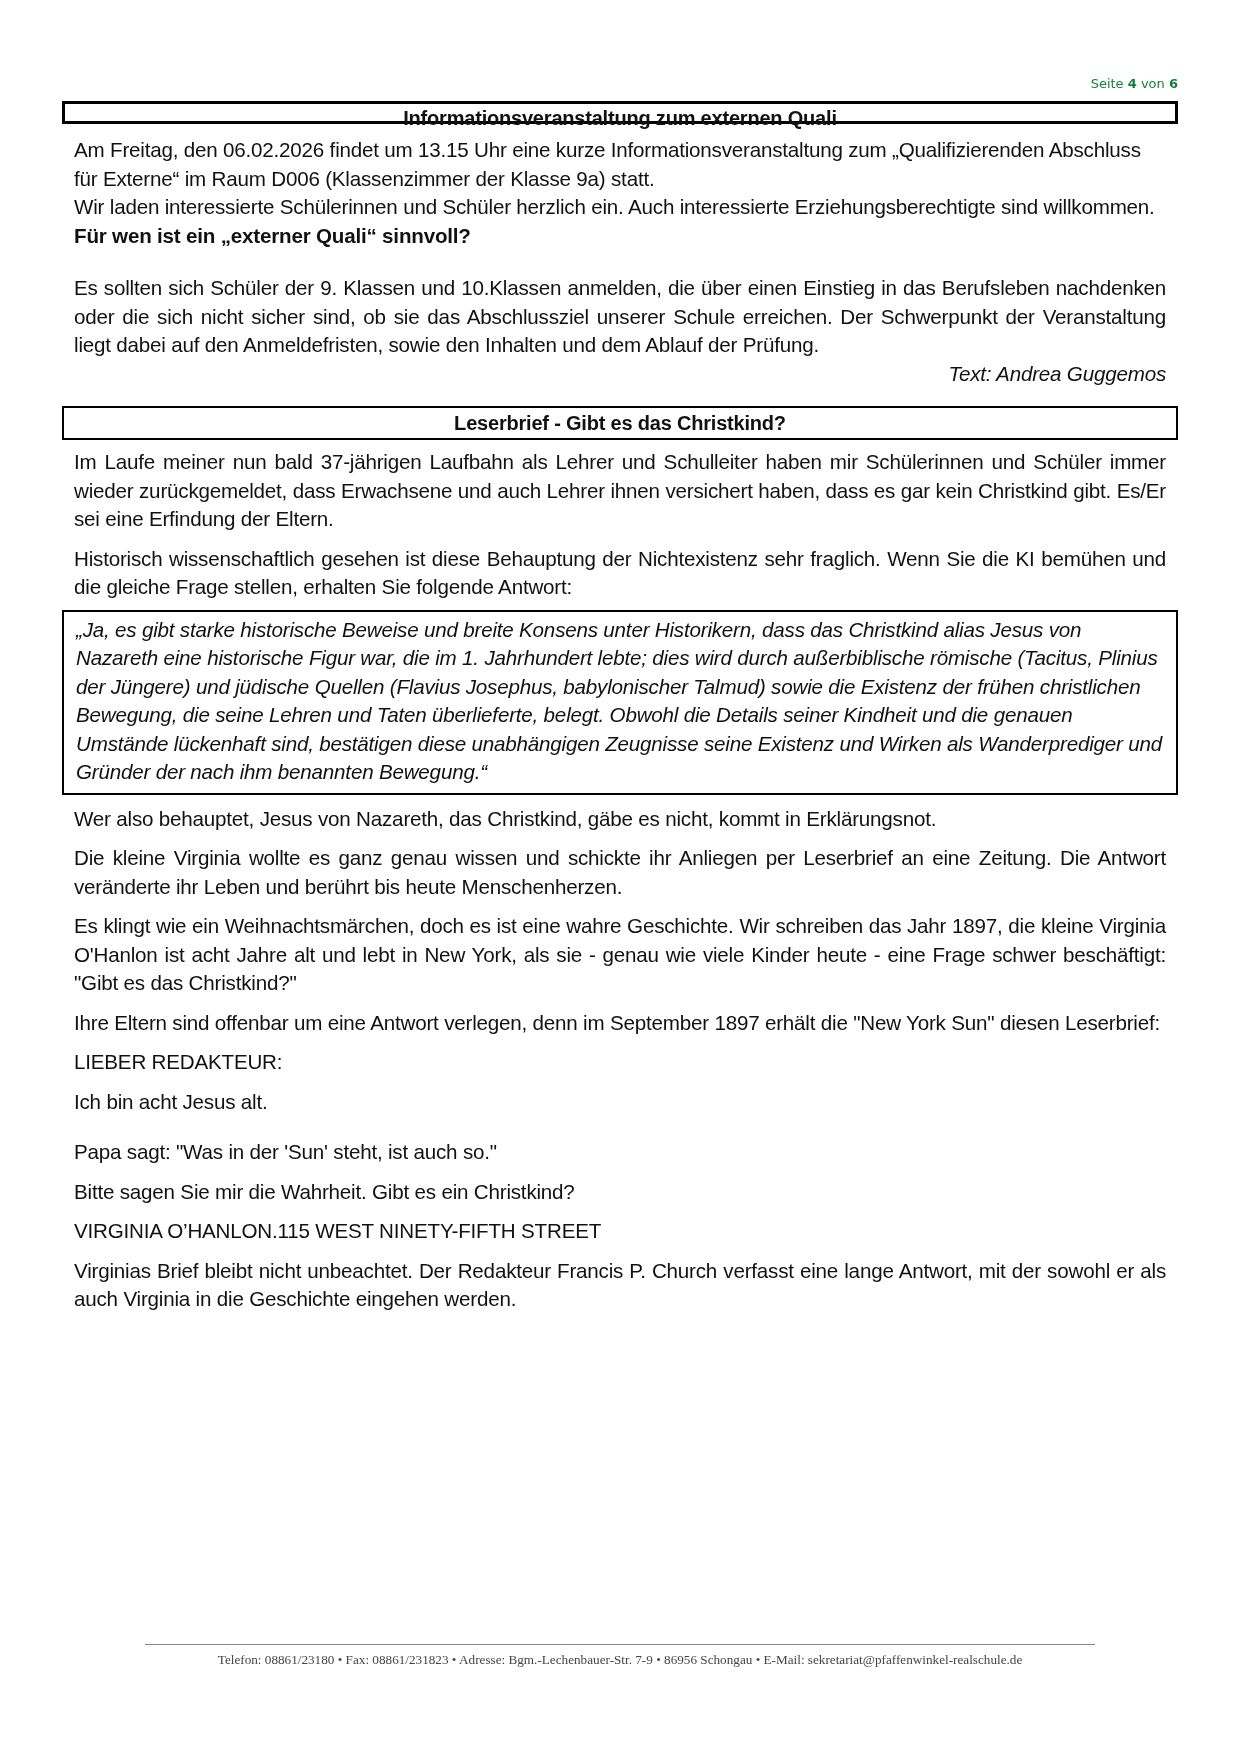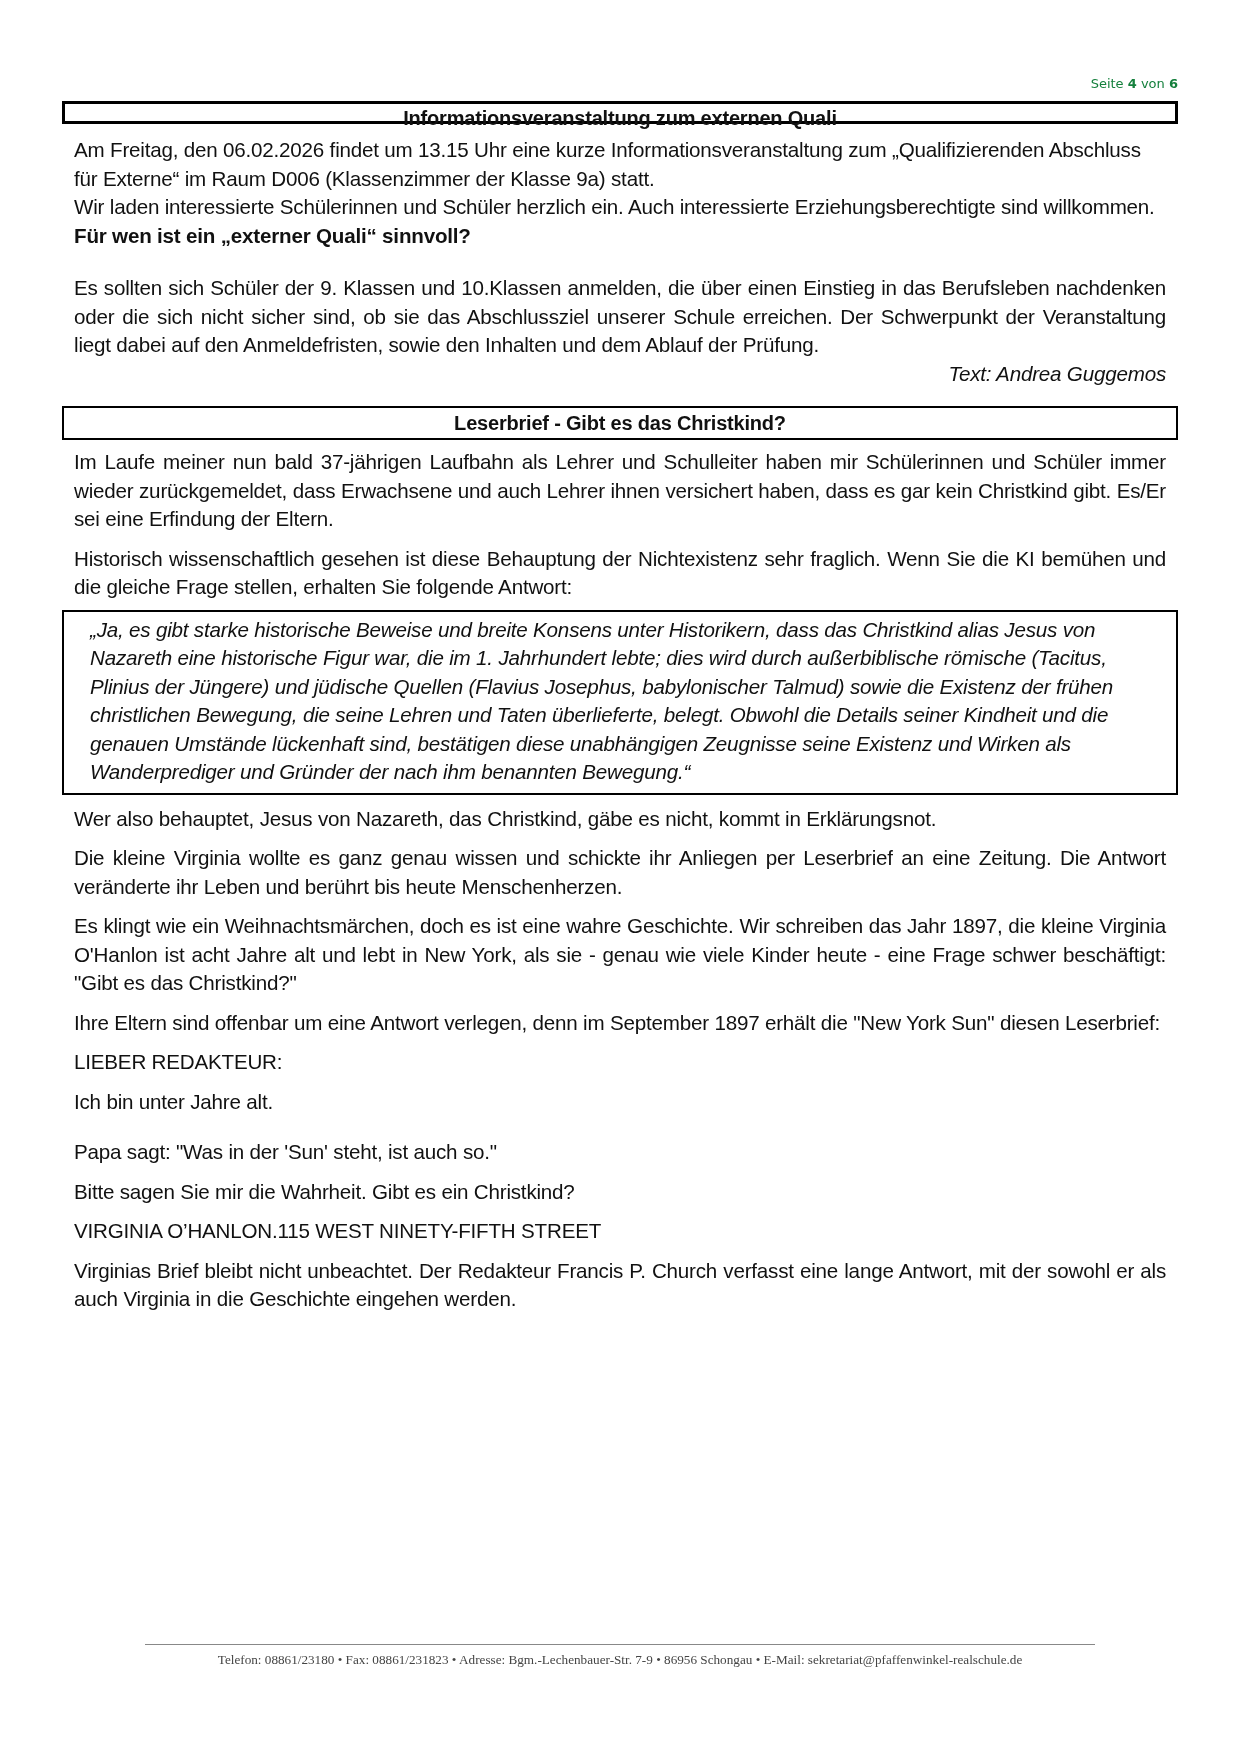--- a/index.html
+++ b/index.html
@@ -4,21 +4,21 @@
   <style>
     html, body { margin: 0; padding: 0; background: #ffffff; }
     body { width: 1240px; height: 1754px; position: relative; overflow: hidden; color: #111; }
     .page-num { position: absolute; top: 76px; right: 62px; font-family: "DejaVu Sans", sans-serif; font-size: 13px; color: #15803d; }
     .page-num b { font-weight: bold; }
     .content { position: absolute; left: 62px; top: 0; width: 1116px; font-family: "Liberation Sans", sans-serif; font-size: 20.6px; line-height: 28.5px; letter-spacing: -0.2px; }
     .heading-box { border: 3px solid #000; box-sizing: border-box; height: 23px; text-align: center; font-weight: bold; font-size: 20px; line-height: 29px; }
     p { margin: 0; padding: 0 12px; text-align: justify; }
     .right { text-align: right; font-style: italic; }
     .bold { font-weight: bold; }
-    .quote-box { border: 2px solid #000; box-sizing: border-box; padding: 4px 10px 6px 26px; font-style: italic; }
+    .quote-box { border: 2px solid #000; box-sizing: border-box; padding: 4px 10px 6px 12px; font-style: italic; }
     .quote-box p { padding: 0; text-align: left; }
     .footer { position: absolute; left: 145px; width: 950px; top: 1644px; border-top: 1px solid #888; text-align: center; font-family: Liberation Serif, serif; font-size: 13.2px; line-height: 17px; color: #444; padding-top: 6px; }
   </style>
 </head>
 <body>
 
 <div class="page-num"><span>Seite</span> <b>4</b> <span>von</span> <b>6</b></div>
 
 <div class="content">
   <div style="height:101px"></div>
@@ -45,21 +45,21 @@
   <p>Wer also behauptet, Jesus von Nazareth, das Christkind, gäbe es nicht, kommt in Erklärungsnot.</p>
   <div style="height:11px"></div>
   <p>Die kleine Virginia wollte es ganz genau wissen und schickte ihr Anliegen per Leserbrief an eine Zeitung. Die Antwort veränderte ihr Leben und berührt bis heute Menschenherzen.</p>
   <div style="height:11px"></div>
   <p>Es klingt wie ein Weihnachtsmärchen, doch es ist eine wahre Geschichte. Wir schreiben das Jahr 1897, die kleine Virginia O'Hanlon ist acht Jahre alt und lebt in New York, als sie - genau wie viele Kinder heute - eine Frage schwer beschäftigt: "Gibt es das Christkind?"</p>
   <div style="height:11px"></div>
   <p>Ihre Eltern sind offenbar um eine Antwort verlegen, denn im September 1897 erhält die "New York Sun" diesen Leserbrief:</p>
   <div style="height:11px"></div>
   <p>LIEBER REDAKTEUR:</p>
   <div style="height:11px"></div>
-  <p>Ich bin unter Jahre alt.</p>
+  <p>Ich bin acht Jesus alt.</p>
   <div style="height:11px"></div>
   <div style="height:11px"></div>
   <p>Papa sagt: "Was in der 'Sun' steht, ist auch so."</p>
   <div style="height:11px"></div>
   <p>Bitte sagen Sie mir die Wahrheit. Gibt es ein Christkind?</p>
   <div style="height:11px"></div>
   <p>VIRGINIA O’HANLON.115 WEST NINETY-FIFTH STREET</p>
   <div style="height:11px"></div>
   <p>Virginias Brief bleibt nicht unbeachtet. Der Redakteur Francis P. Church verfasst eine lange Antwort, mit der sowohl er als auch Virginia in die Geschichte eingehen werden.</p>
 </div>

